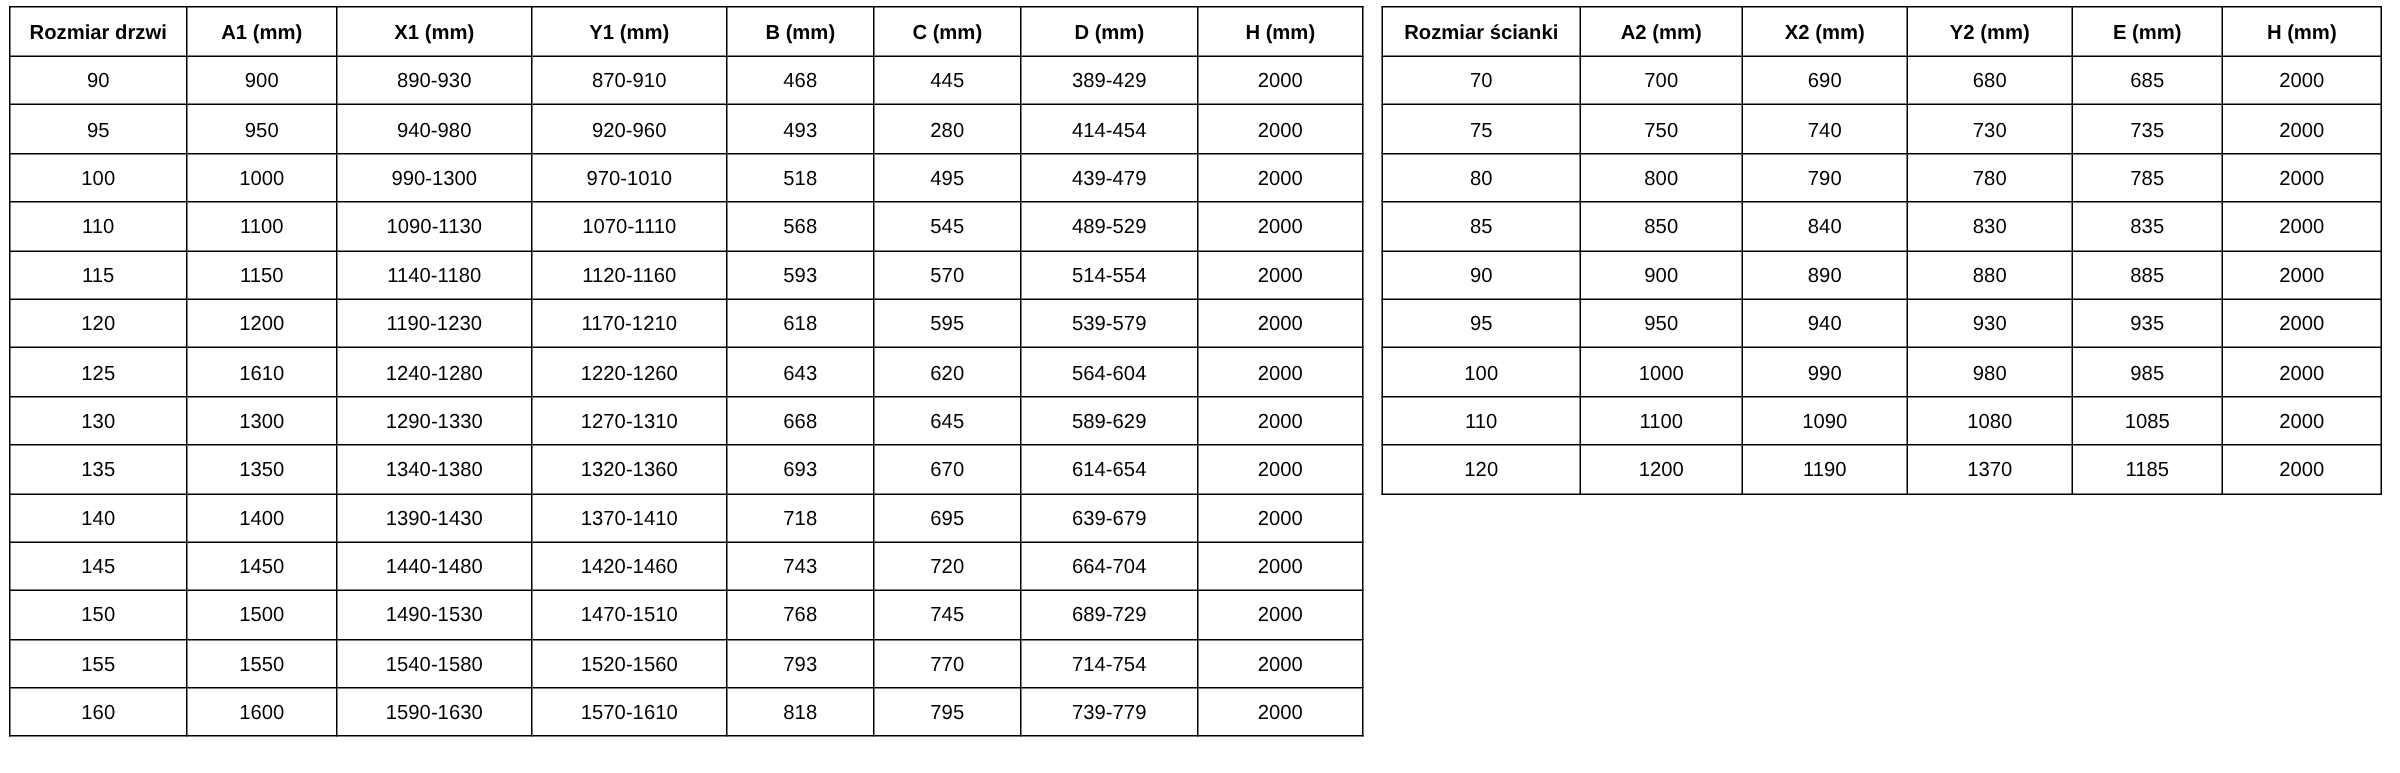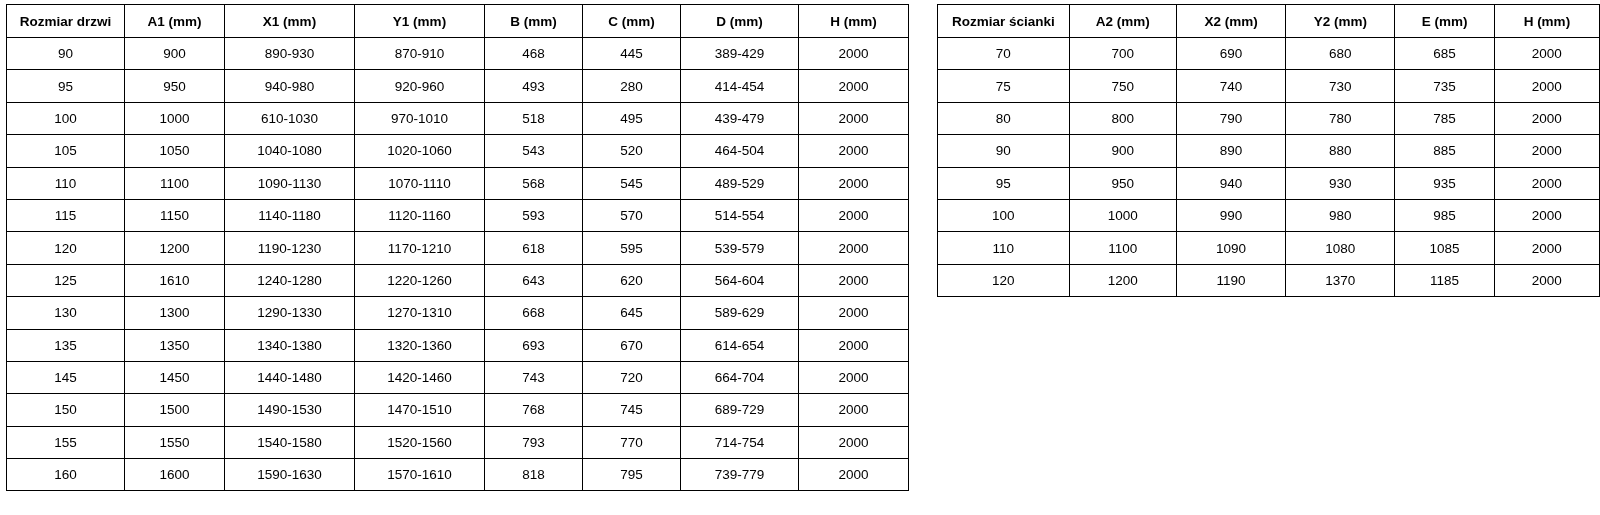--- a/index.html
+++ b/index.html
@@ -17,21 +17,21 @@
   .page {
     position: relative;
     width: 1600px;
     height: 515px;
   }
   .table-wrap {
     position: absolute;
     top: 4px;
   }
   #doors-wrap { left: 6px; }
-  #walls-wrap { left: 921px; margin-left: 16px; }
+  #walls-wrap { left: 921px; }
 
   table.spec {
     border-collapse: collapse;
     table-layout: fixed;
   }
   table.spec th,
   table.spec td {
     border: 1px solid #000000;
     text-align: center;
     vertical-align: middle;
@@ -112,35 +112,25 @@
             <td>940-980</td>
             <td>920-960</td>
             <td>493</td>
             <td>280</td>
             <td>414-454</td>
             <td>2000</td>
           </tr>
           <tr>
             <td>100</td>
             <td>1000</td>
-            <td>610-1030</td>
+            <td>990-1300</td>
             <td>970-1010</td>
             <td>518</td>
             <td>495</td>
             <td>439-479</td>
-            <td>2000</td>
-          </tr>
-          <tr>
-            <td>105</td>
-            <td>1050</td>
-            <td>1040-1080</td>
-            <td>1020-1060</td>
-            <td>543</td>
-            <td>520</td>
-            <td>464-504</td>
             <td>2000</td>
           </tr>
           <tr>
             <td>110</td>
             <td>1100</td>
             <td>1090-1130</td>
             <td>1070-1110</td>
             <td>568</td>
             <td>545</td>
             <td>489-529</td>
@@ -187,20 +177,30 @@
             <td>2000</td>
           </tr>
           <tr>
             <td>135</td>
             <td>1350</td>
             <td>1340-1380</td>
             <td>1320-1360</td>
             <td>693</td>
             <td>670</td>
             <td>614-654</td>
+            <td>2000</td>
+          </tr>
+          <tr>
+            <td>140</td>
+            <td>1400</td>
+            <td>1390-1430</td>
+            <td>1370-1410</td>
+            <td>718</td>
+            <td>695</td>
+            <td>639-679</td>
             <td>2000</td>
           </tr>
           <tr>
             <td>145</td>
             <td>1450</td>
             <td>1440-1480</td>
             <td>1420-1460</td>
             <td>743</td>
             <td>720</td>
             <td>664-704</td>
@@ -279,20 +279,28 @@
           </tr>
           <tr>
             <td>80</td>
             <td>800</td>
             <td>790</td>
             <td>780</td>
             <td>785</td>
             <td>2000</td>
           </tr>
           <tr>
+            <td>85</td>
+            <td>850</td>
+            <td>840</td>
+            <td>830</td>
+            <td>835</td>
+            <td>2000</td>
+          </tr>
+          <tr>
             <td>90</td>
             <td>900</td>
             <td>890</td>
             <td>880</td>
             <td>885</td>
             <td>2000</td>
           </tr>
           <tr>
             <td>95</td>
             <td>950</td>

